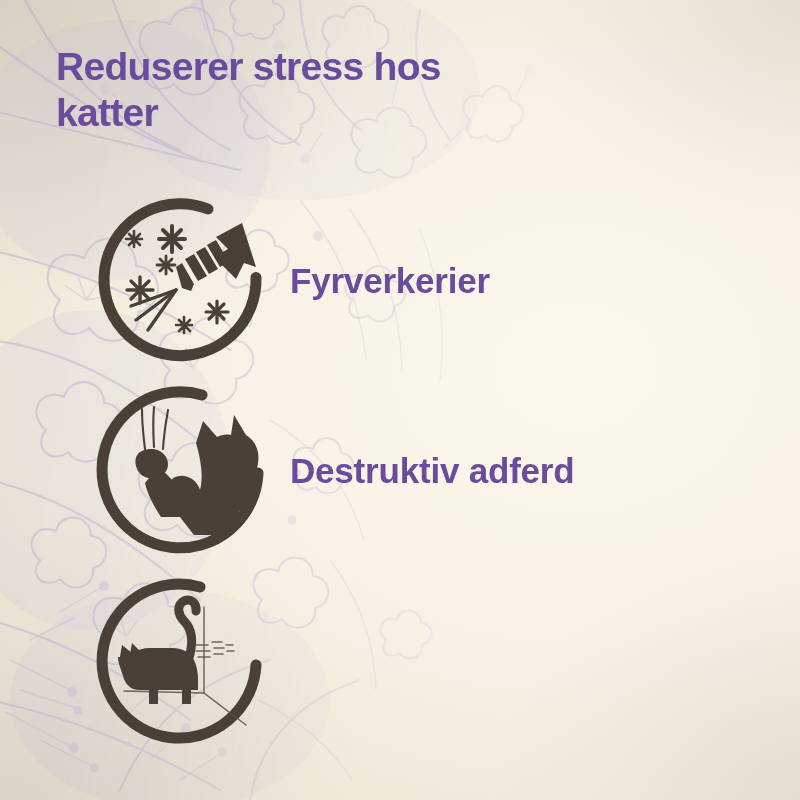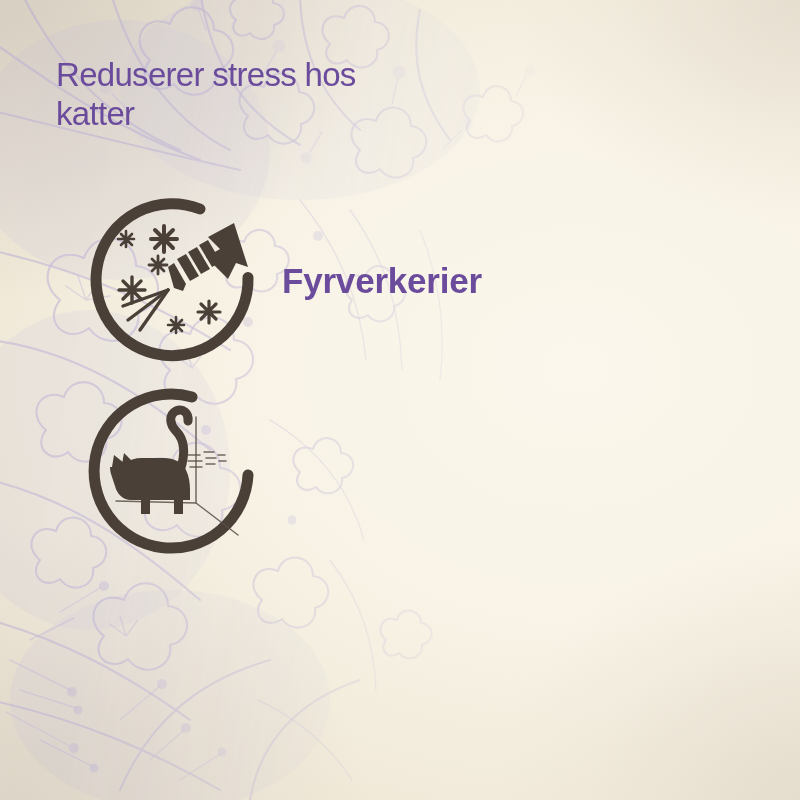--- a/index.html
+++ b/index.html
@@ -66,33 +66,32 @@
   .fl-thin { fill: none; stroke: #bcb2da; stroke-width: 1.4; stroke-linecap: round; stroke-linejoin: round; opacity: 0.5; }
   .fl-dot { fill: #b9afd8; opacity: 0.45; }
   .fl-soft { fill: #c4bce0; opacity: 0.18; }
 
   
   .title {
     position: absolute;
     left: 56px;
     top: 44px;
     width: 640px;
-    font-size: 33px;
-    font-weight: 400;
+    font-size: 39px;
+    font-weight: 700;
     line-height: 1.18;
     letter-spacing: -0.7px;
     color: #6a4b9c;
     white-space: pre-line;
-    margin-top: 12px;
   }
 
   
   .rows {
     position: absolute;
-    left: 0;
+    left: 8px;
     top: 186px;
     width: 695px;
     text-align: center;
   }
   .row {
     position: relative;
     display: flex;
     align-items: center;
     height: 190px;
   }
@@ -285,20 +284,60 @@
             <path d="M38 38 v 16 M30 46 h 16 M33 41 l 11 11 M44 41 l -11 11"></path>
           </g>
           <g class="ico-stroke" stroke-width="2.6">
             <path d="M88 124 v 16 M80 132 h 16 M83 127 l 11 11 M94 127 l -11 11"></path>
           </g>
         </svg>
       </div>
       <div class="label">Fyrverkerier</div>
     </div>
 
+    <div class="row">
+      <div class="icon-wrap">
+        <svg viewBox="0 0 176 176" xmlns="http://www.w3.org/2000/svg" aria-hidden="true">
+
+          <path class="ico-stroke" stroke-width="11" d="M106 12
+                   A 78 78 0 1 0 162 90"></path>
+
+          <path class="ico-fill" d="M100 60
+                   l 7 -22 l 14 16
+                   c 4 -2, 9 -3, 14 -2
+                   l 3 -20 l 12 20
+                   c 10 6, 14 17, 12 28
+                   c -2 14, -8 26, -14 38
+                   c -6 13, -10 24, -12 34
+                   l -38 0
+                   c -8 -10, -16 -20, -22 -30
+                   c -4 -7, -6 -14, -4 -20
+                   c 3 -8, 12 -11, 20 -8
+                   c 6 2, 10 7, 12 13
+                   c 3 -12, 2 -26, -4 -47 Z"></path>
+
+          <path class="ico-fill" d="M46 68
+                   c 9 -4, 19 -2, 24 6
+                   c 4 7, 2 15, -5 19
+                   c -9 5, -20 2, -24 -7
+                   c -3 -7, -2 -15, 5 -18 Z"></path>
+
+          <path class="ico-fill" d="M62 84 c 8 6, 16 14, 22 24 c 5 9, 7 18, 7 26 l -26 0 c -8 -12, -14 -24, -16 -34 Z"></path>
+
+          <g class="ico-hair" stroke-width="2.6">
+            <path d="M49 66 C 47 50, 46 38, 46 26"></path>
+            <path d="M58 64 C 57 48, 57 36, 58 24"></path>
+            <path d="M67 66 C 68 50, 70 38, 72 27"></path>
+          </g>
+
+          <path class="ico-stroke" stroke-width="10" d="M132 130 C 148 122, 156 106, 154 90"></path>
+        </svg>
+      </div>
+      <div class="label">Destruktiv adferd</div>
+    </div>
 
     <div class="row">
       <div class="icon-wrap">
         <svg viewBox="0 0 176 176" xmlns="http://www.w3.org/2000/svg" aria-hidden="true">
 
           <path class="ico-stroke" stroke-width="11" d="M104 14
                    A 77 77 0 1 0 160 92"></path>
 
           <g class="ico-faint">
             <path d="M108 34 L 108 120"></path>

